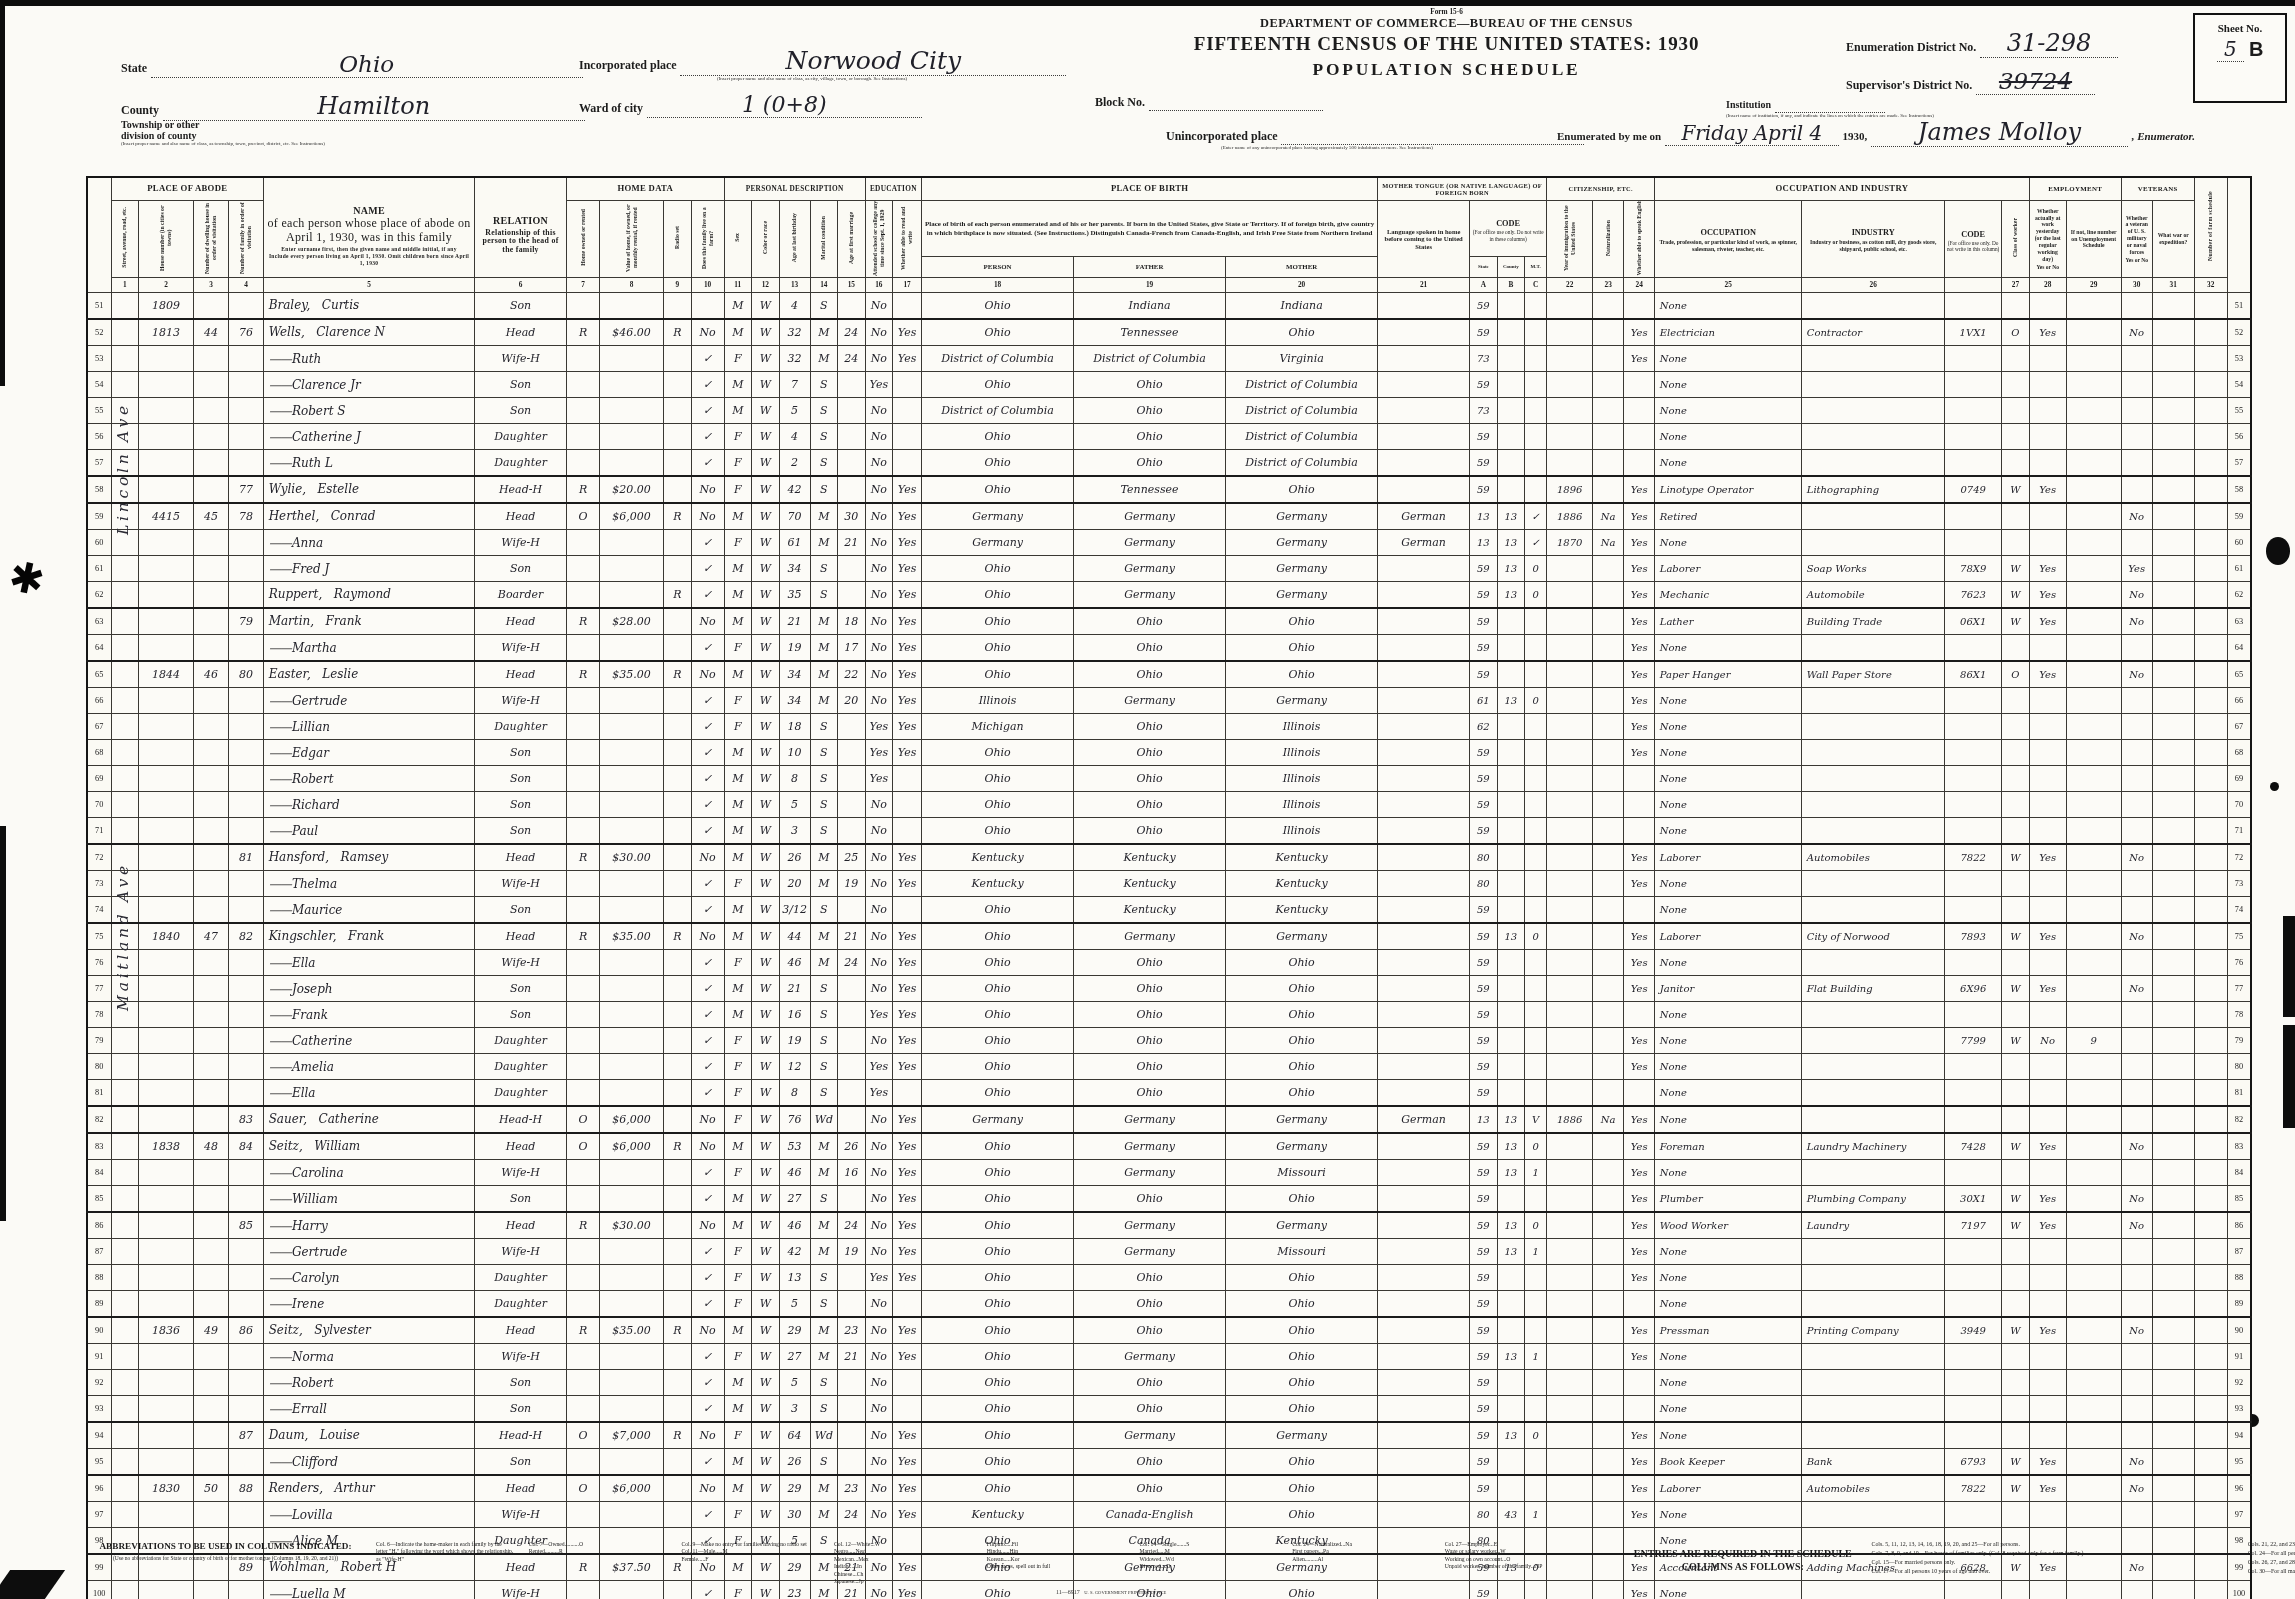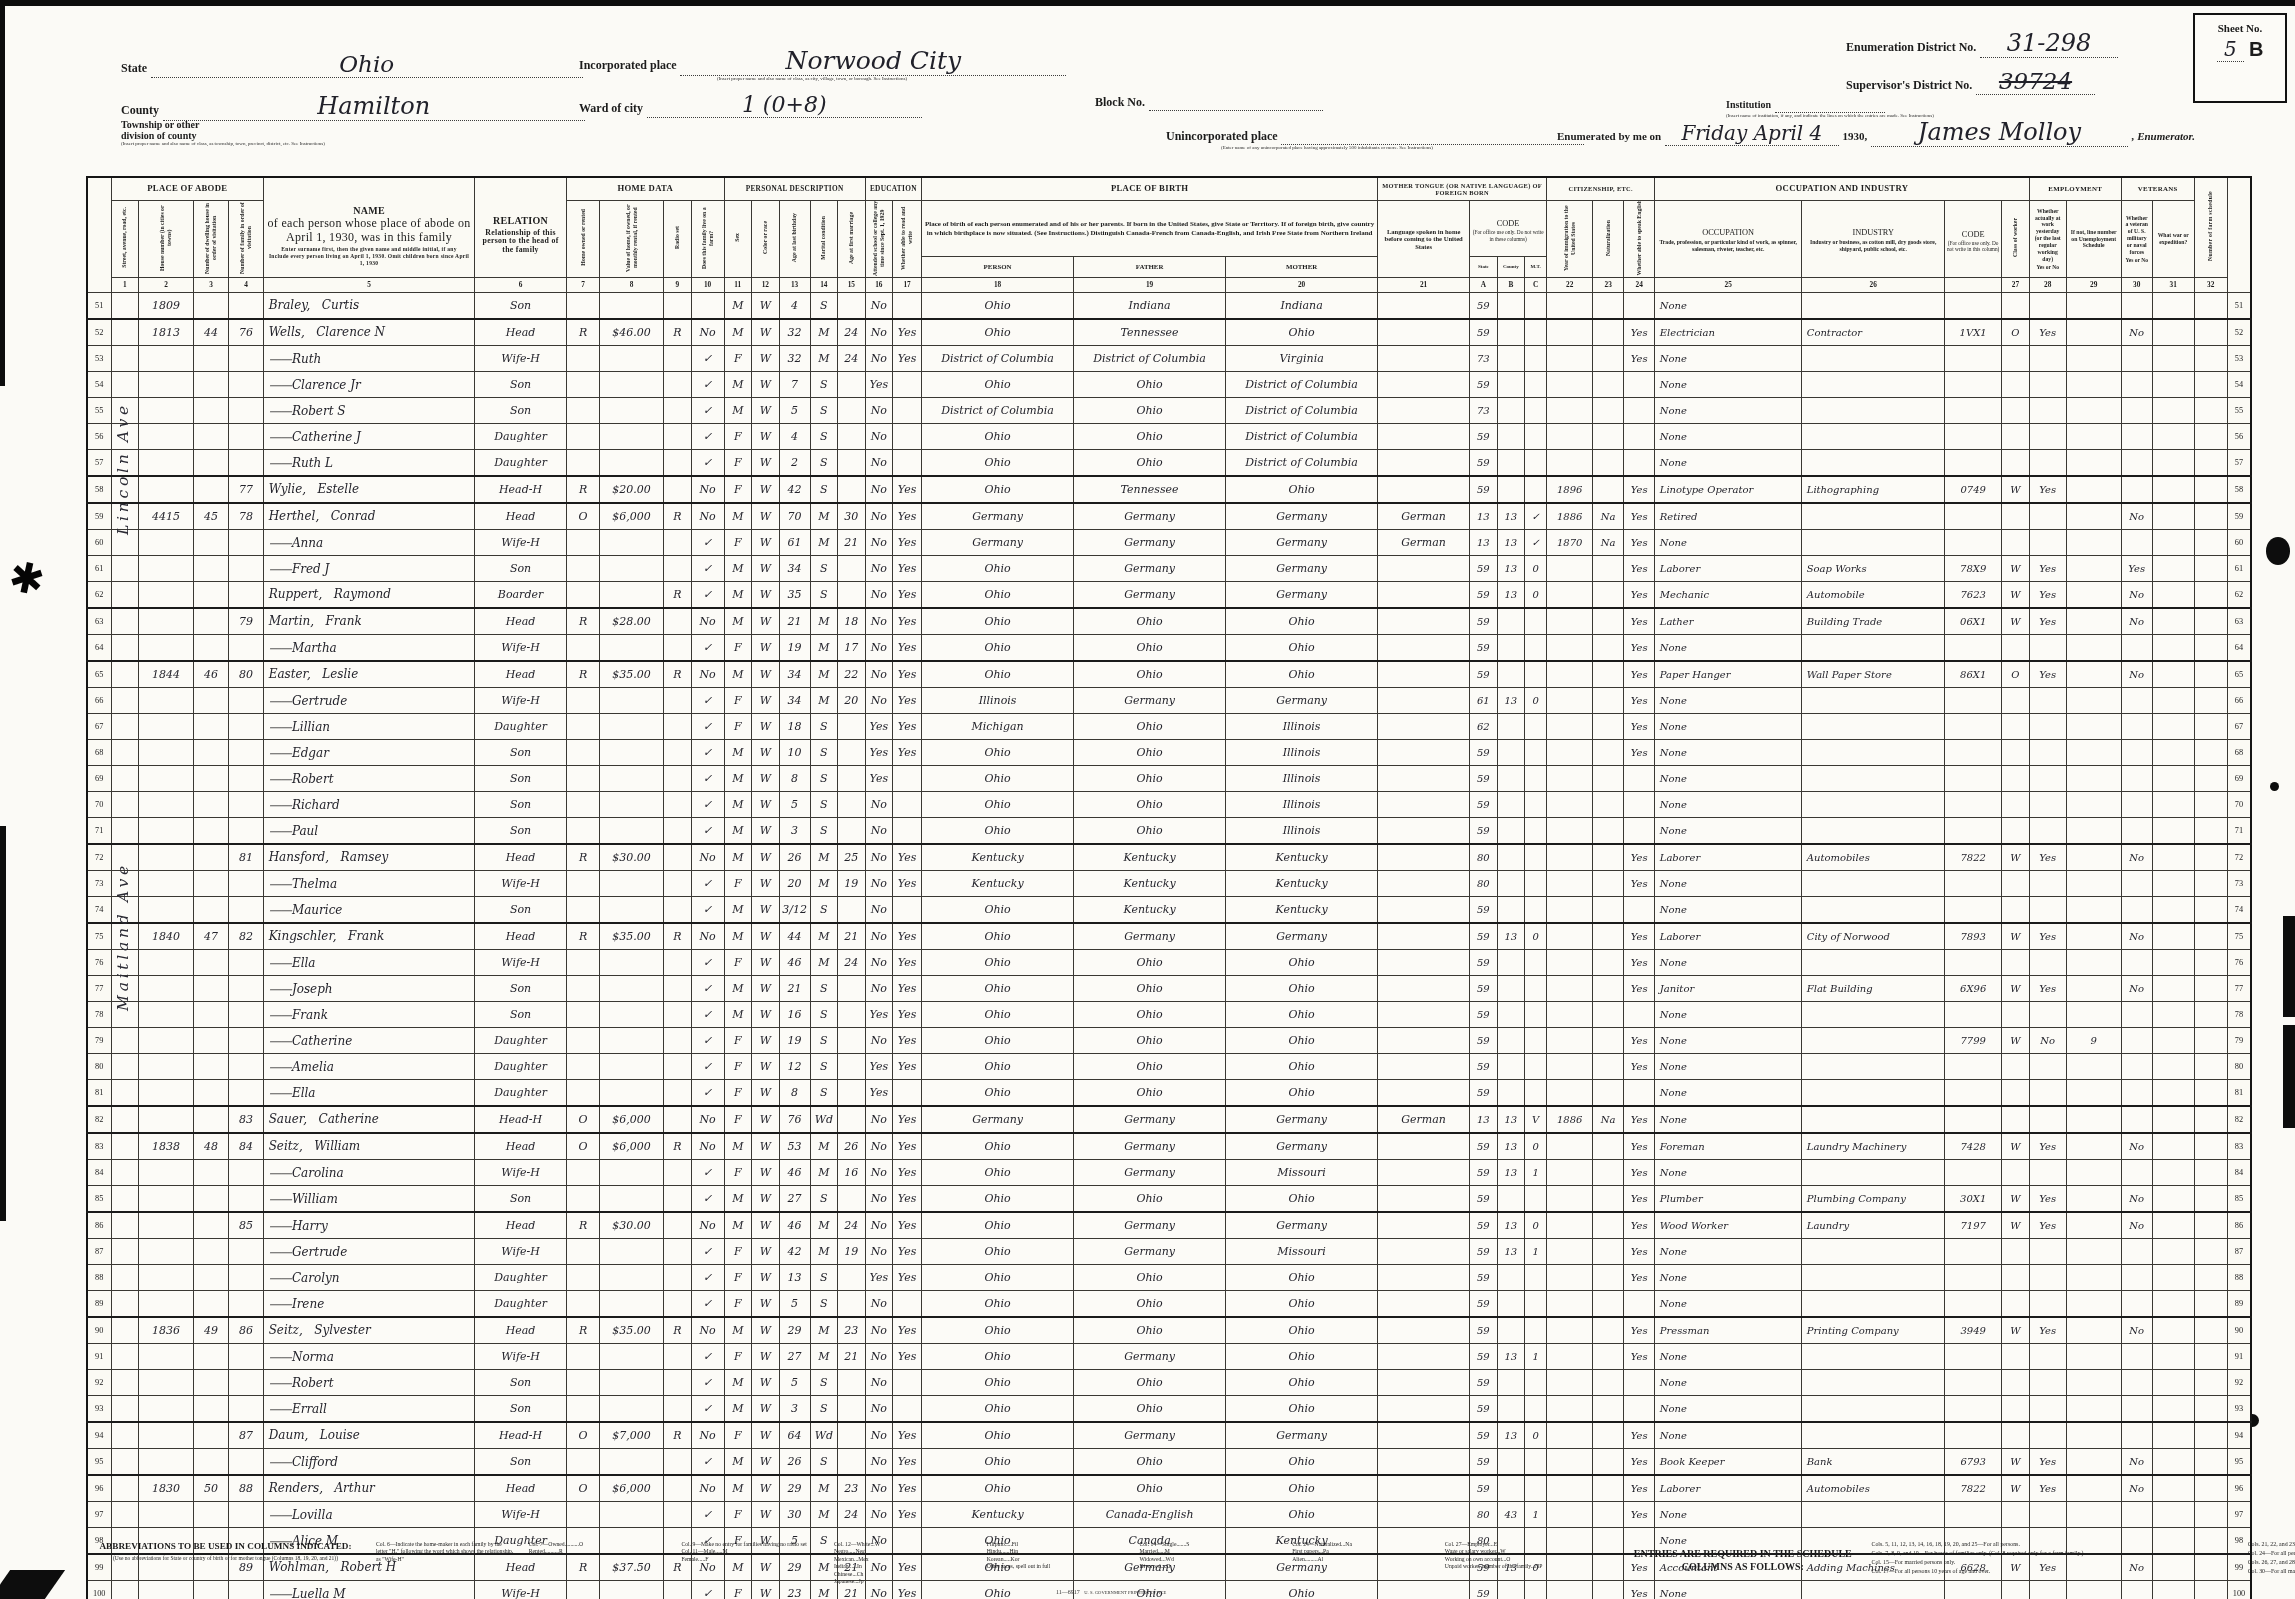--- a/index.html
+++ b/index.html
@@ -42,21 +42,21 @@
   tr.r3 td{height:13.8px;font-size:7.3px;font-weight:bold;text-align:center;background:#fbfaf4;}
   .v{writing-mode:vertical-rl;transform:rotate(180deg);font-size:5.8px;font-weight:bold;line-height:1.15;
      max-height:92px;display:inline-block;white-space:normal;}
   th.vh{vertical-align:middle;}
   .nt{font-size:10px;font-weight:bold;margin-top:17px;}
   .ns{font-size:12px;font-weight:normal;margin:1.8px 2.8px;}
   .nn{font-size:5.5px;font-weight:bold;margin:1.8px 2.8px;}
   .ns2{font-size:7.8px;font-weight:bold;margin:2.8px 3.7px;}
   th.pobd{font-size:7px;font-weight:bold;padding:0.9px 5.5px;line-height:1.25;}
   th.subtxt{font-size:6.6px;padding:0 1.8px;}
-  .nt2{font-size:8.3px;font-weight:normal;margin-top:5px;}
+  .nt2{font-size:8.3px;font-weight:bold;margin-top:5px;}
   .note2{font-size:5.7px;font-weight:bold;margin:1.8px 2.8px;line-height:1.2;}
   .codenote{font-size:5.3px;font-weight:normal;margin:0.9px 1.8px;line-height:1.15;}
   tbody td{height:25px;font-size:11px;text-align:center;white-space:nowrap;}
   tbody td.ln{font-size:8.3px;font-family:"Liberation Serif",serif;font-style:normal;color:#222;background:#fbfaf4;}
   tbody td.l{text-align:left;padding-left:4.6px;}
   tbody td.hw{font-family:"DejaVu Serif",serif;font-style:italic;color:#23232b;}
   tbody td.name-cell{font-size:12px;}
   tbody td.sm{font-size:10px;}
   tr.fam-top td{border-top:2px solid #1b1b1b;}
   .ditto{color:#5a5a5a;letter-spacing:-1.8px;}
@@ -86,20 +86,26 @@
   <div class="art" style="left:0;top:826px;width:5.5px;height:395px;"></div>
   <div class="art dot" style="left:2266px;top:537px;width:24px;height:27.5px;"></div>
   <div class="art" style="left:2283px;top:916px;width:13px;height:101px;"></div>
   <div class="art" style="left:2283px;top:1025px;width:13px;height:103px;"></div>
   <div class="art dot" style="left:2246px;top:1414px;width:13px;height:13px;"></div>
   <div class="art dot" style="left:2270px;top:782px;width:9.2px;height:9.2px;"></div>
   <div class="art" style="left:0;top:1570px;width:55px;height:29px;transform:skewX(-35deg);"></div>
   <div class="star" style="left:9.2px;top:558px;">✱</div>
   <div class="margin-note hw" style="left:2233px;top:48px;">383</div>
 
+  <div class="title-blk">
+    <div class="t0">Form 15-6</div>
+    <div class="t1">DEPARTMENT OF COMMERCE—BUREAU OF THE CENSUS</div>
+    <div class="t2">FIFTEENTH CENSUS OF THE UNITED STATES: 1930</div>
+    <div class="t3">POPULATION SCHEDULE</div>
+  </div>
 
   <div class="fld" style="left:121px;top:51px;">
     <span class="lbl">State</span>
     <span class="dots" style="width:432px;text-align:center;"><span class="hw" style="font-size:23px;">Ohio</span></span>
   </div>
   <div class="fld" style="left:579px;top:46px;">
     <span class="lbl">Incorporated place</span>
     <span class="dots" style="width:386px;text-align:center;"><span class="hw" style="font-size:25px;">Norwood City</span></span>
     <div class="note" style="margin-left:138px;">(Insert proper name and also name of class, as city, village, town, or borough.   See Instructions)</div>
   </div>

